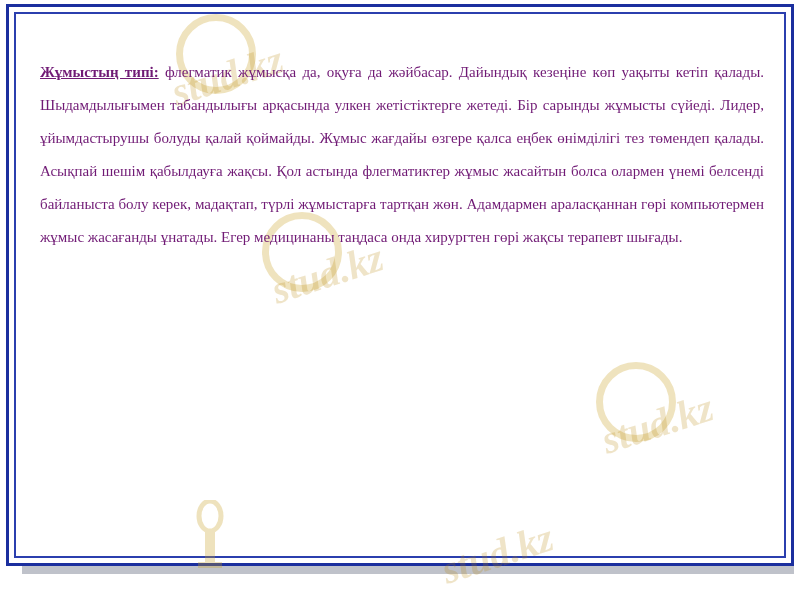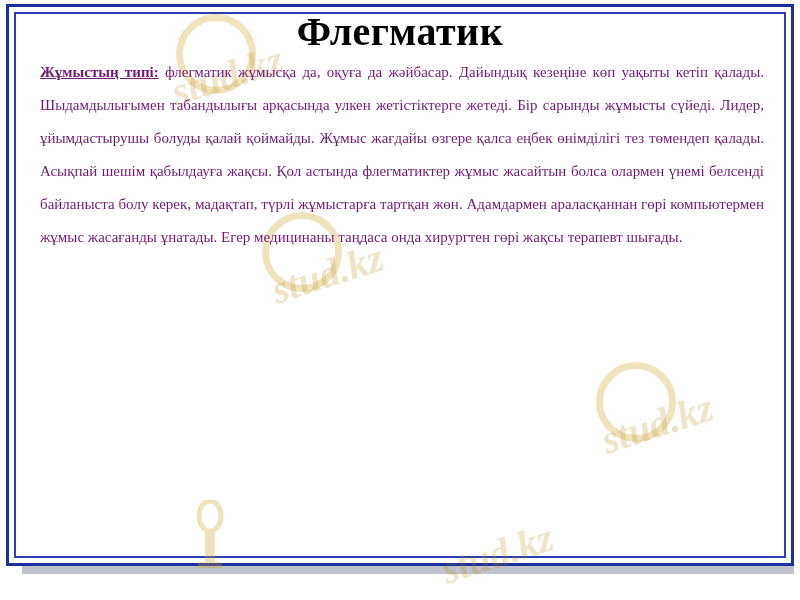--- a/index.html
+++ b/index.html
@@ -155,21 +155,20 @@
       <rect x="15" y="30" width="10" height="34" fill="#c9a227"></rect>
       <rect x="8" y="62" width="24" height="6" fill="#c9a227"></rect>
     </svg>
   </div>
 
   <div class="watermark wm1">stud.kz</div>
   <div class="watermark wm2">stud.kz</div>
   <div class="watermark wm3">stud.kz</div>
   <div class="watermark wm4">stud.kz</div>
 
-  <div class="title">Флегматик</div>
 
   <div class="body-text">
     <p class="para">
       <span class="lead">Жұмыстың типі:</span><span> флегматик жұмысқа да, оқуға да жәйбасар. Дайындық кезеңіне көп уақыты кетіп қалады. Шыдамдылығымен табандылығы арқасында улкен жетістіктерге жетеді. Бір сарынды жұмысты сүйеді. Лидер, ұйымдастырушы болуды қалай қоймайды. Жұмыс жағдайы өзгере қалса еңбек өнімділігі тез төмендеп қалады. Асықпай шешім қабылдауға жақсы. Қол астында флегматиктер жұмыс жасайтын болса олармен үнемі белсенді байланыста болу керек, мадақтап, түрлі жұмыстарға тартқан жөн. Адамдармен араласқаннан гөрі компьютермен жұмыс жасағанды ұнатады. Егер медицинаны таңдаса онда хирургтен гөрі жақсы терапевт шығады.</span>
     </p>
   </div>
 
 </div>
 
 </body></html>

